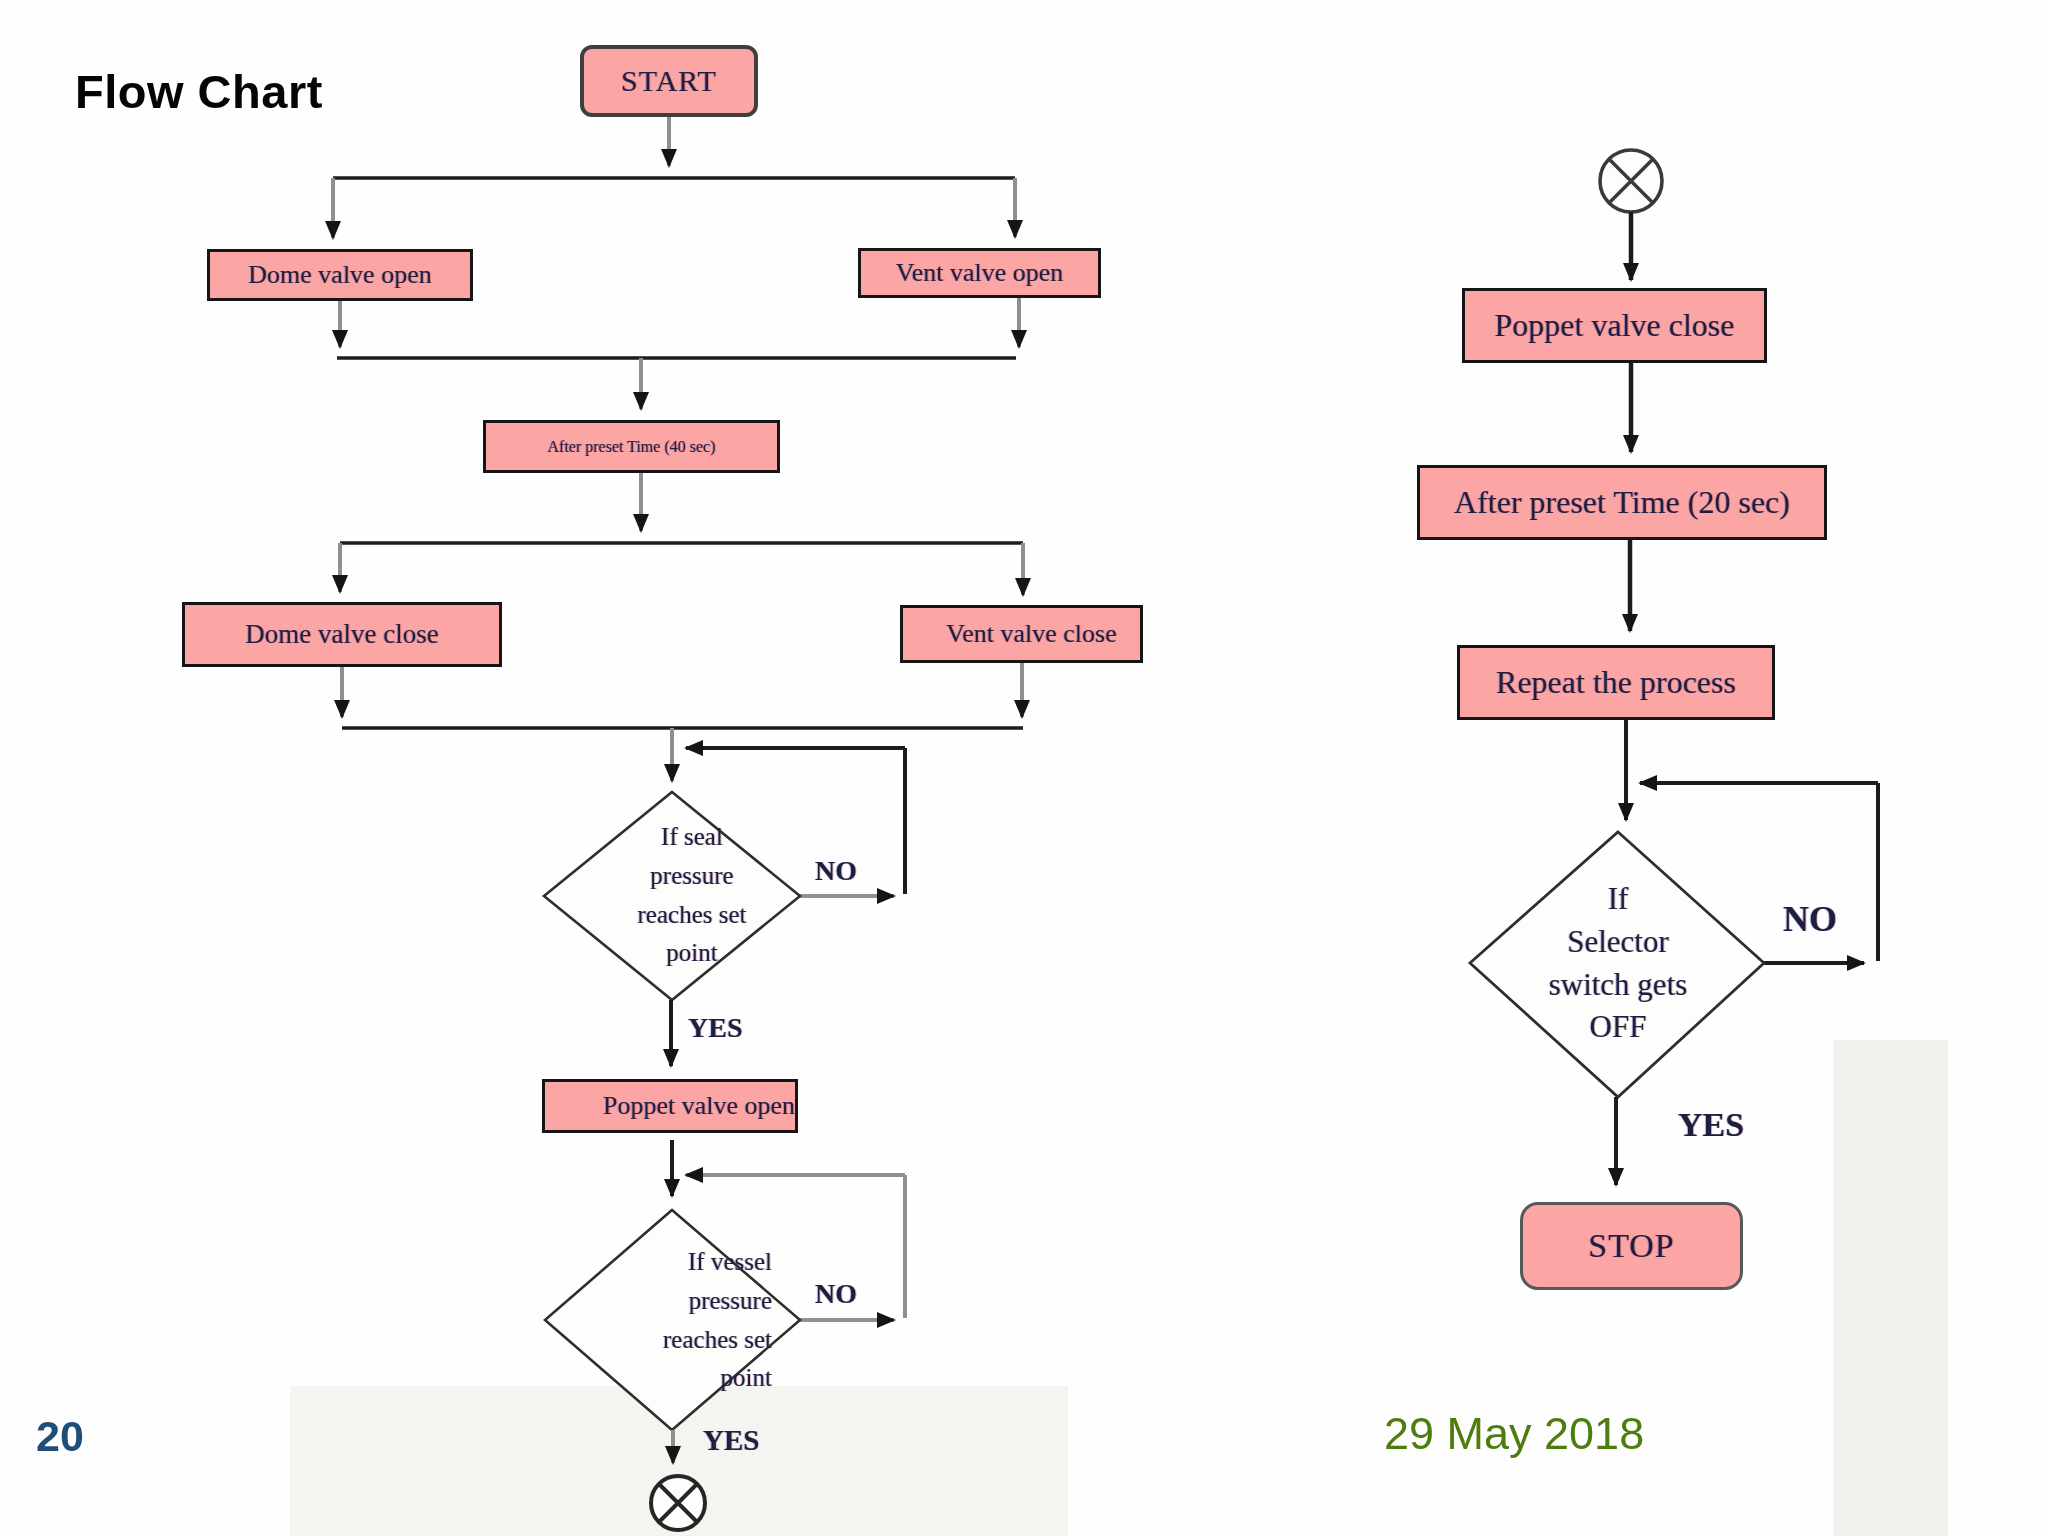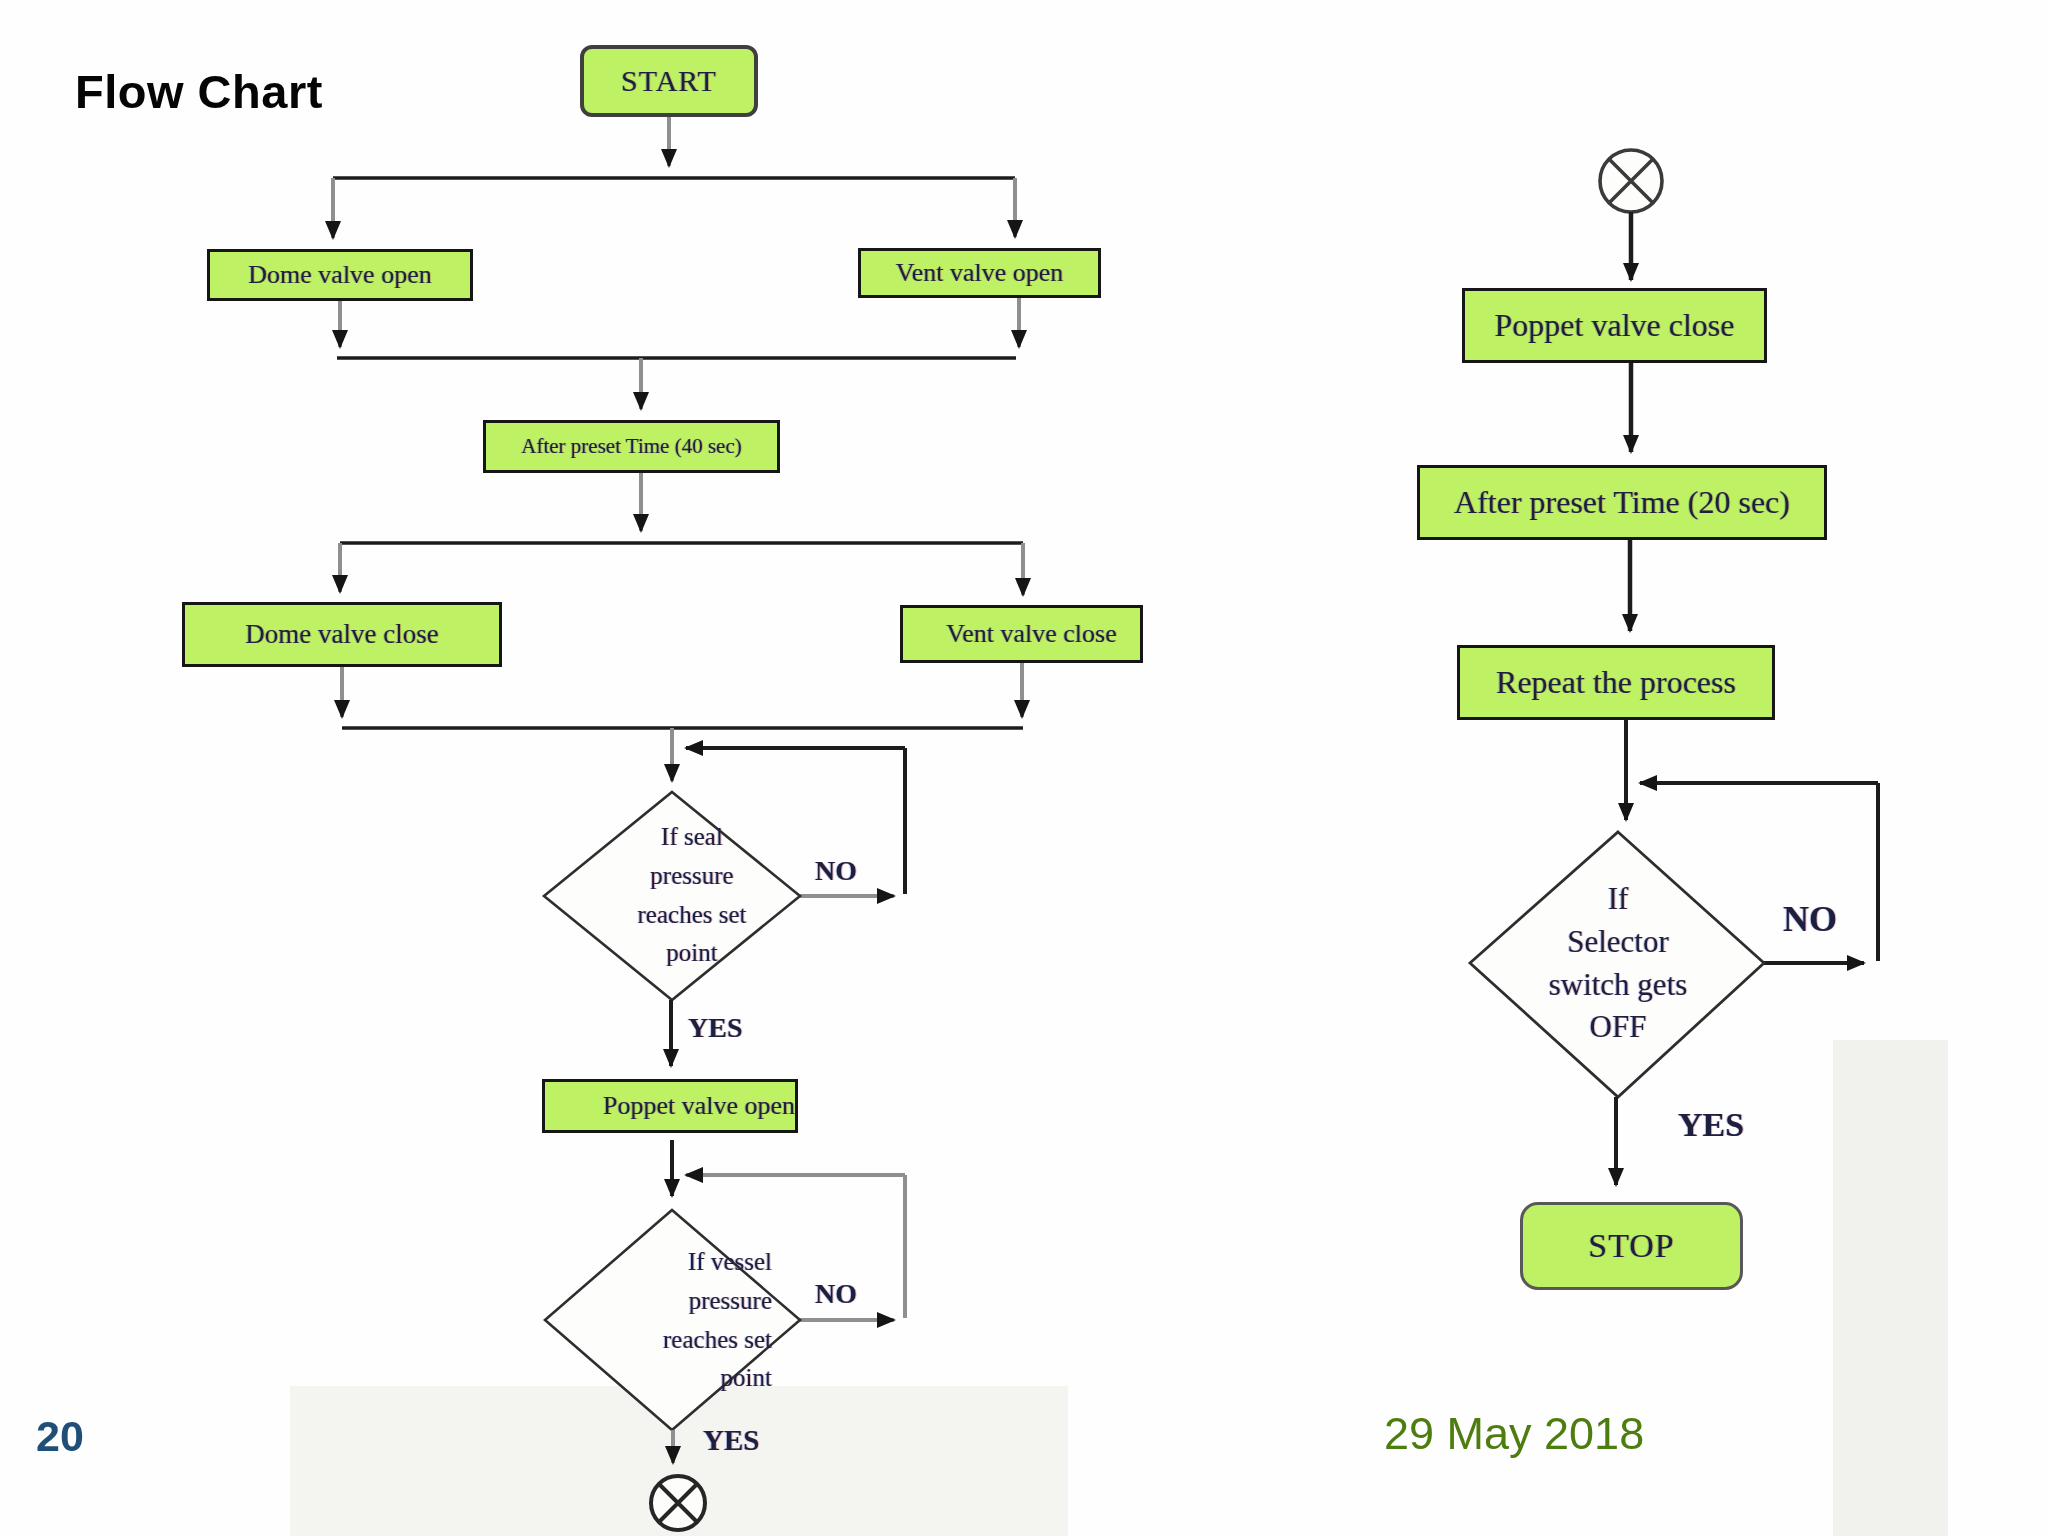--- a/index.html
+++ b/index.html
@@ -8,21 +8,21 @@
     background:#fefefe;
     font-family:"Liberation Serif","DejaVu Serif",serif;
   }
   .scanband{position:absolute;z-index:0;}
   #svg-layer{position:absolute;left:0;top:0;z-index:1;}
   .txt{position:absolute;z-index:2;color:#1e1e3f;}
   .chart-text{
     text-shadow:1px 0 rgba(170,40,40,.28), -1px 0 rgba(40,70,180,.30);
   }
   .node{
-    position:absolute;z-index:2;background:#bef264;
+    position:absolute;z-index:2;background:#fca5a5;
     border:3px solid #161616;display:flex;align-items:center;justify-content:center;
     color:#1e1e3f;text-align:center;box-sizing:border-box;
   }
   .rounded{border-radius:12px;border:4px solid #3f3f3f;}
   .stop-node{border-radius:18px;border:3px solid #585858;}
   .dtext{
     position:absolute;z-index:2;color:#1e1e3f;white-space:pre-line;
   }
   .slide-title{
     position:absolute;left:75px;top:64px;z-index:2;
@@ -123,21 +123,21 @@
   </div>
 
 <div class="node chart-text" style="left:207px;top:249px;width:266px;height:52px;font-size:26px;">
     <span>Dome valve open</span>
   </div>
 
 <div class="node chart-text" style="left:858px;top:248px;width:243px;height:50px;font-size:26px;">
     <span>Vent valve open</span>
   </div>
 
-<div class="node chart-text" style="left:483px;top:420px;width:297px;height:53px;font-size:21px;align-items:center;">
+<div class="node chart-text" style="left:483px;top:420px;width:297px;height:53px;font-size:16px;align-items:center;">
     <span>After preset Time (40 sec)</span>
   </div>
 
 <div class="node chart-text" style="left:182px;top:602px;width:320px;height:65px;font-size:27px;">
     <span>Dome valve close</span>
   </div>
 
 <div class="node chart-text" style="left:900px;top:605px;width:243px;height:58px;font-size:26px;padding-left:20px;">
     <span>Vent valve close</span>
   </div>

